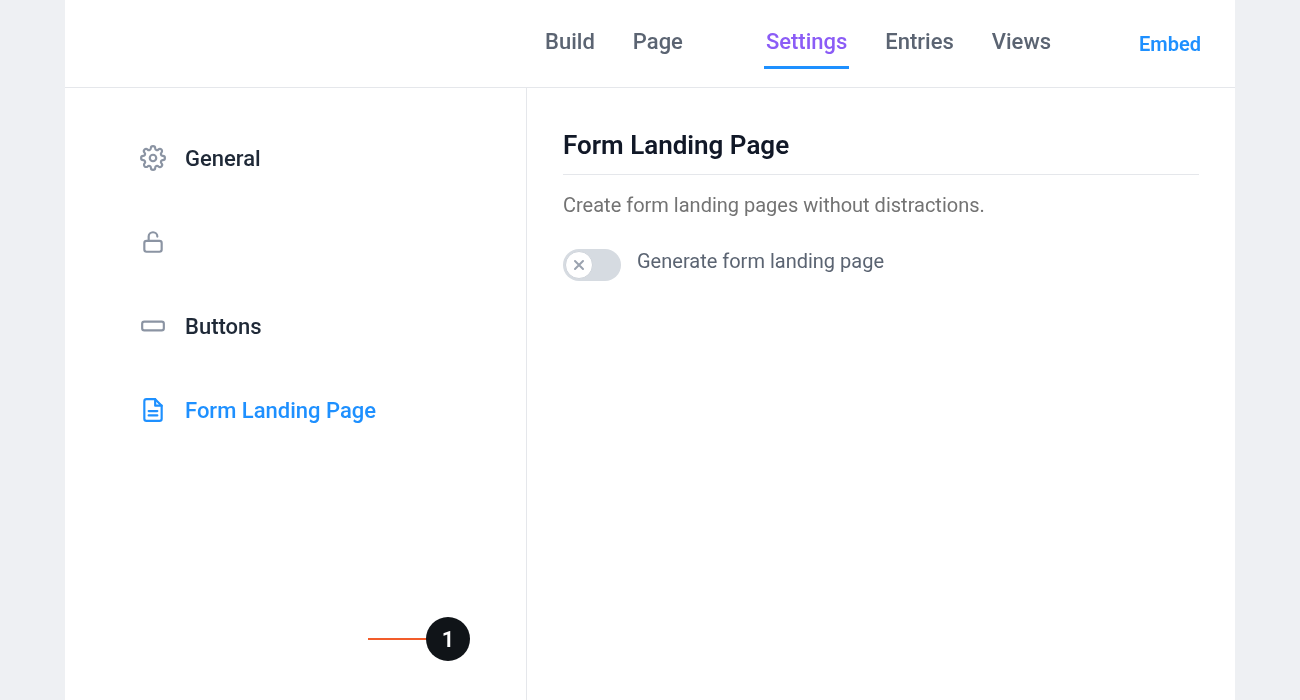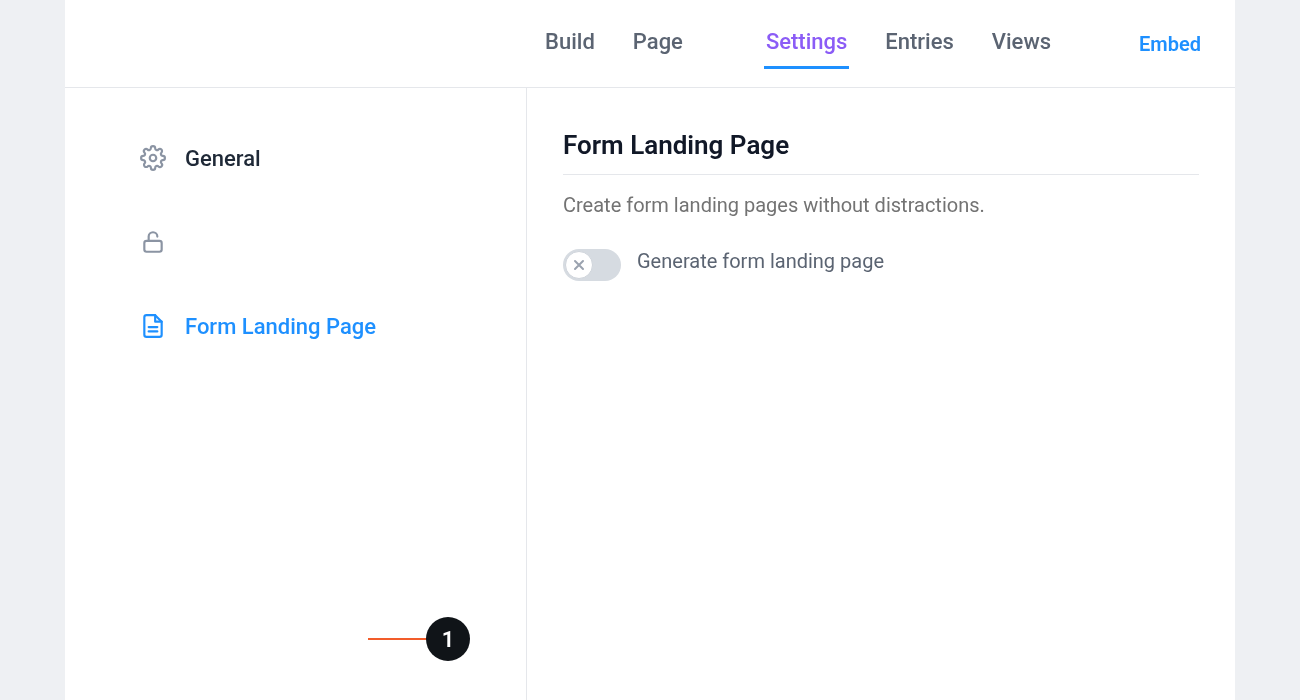--- a/index.html
+++ b/index.html
@@ -209,20 +209,28 @@
       <div class="sidebar-item">
         <span class="icon">
           <svg width="26" height="26" viewBox="0 0 24 24" fill="none" stroke="currentColor" stroke-width="2" stroke-linecap="round" stroke-linejoin="round">
               <rect x="4" y="11" width="16" height="10" rx="2"></rect>
               <path d="M8 11V7a4 4 0 0 1 8 0"></path>
             </svg>
         </span>
       </div>
 
 
+      <div class="sidebar-item">
+        <span class="icon">
+          <svg width="26" height="26" viewBox="0 0 24 24" fill="none" stroke="currentColor" stroke-width="2" stroke-linecap="round" stroke-linejoin="round">
+              <rect x="2" y="8" width="20" height="8" rx="2"></rect>
+            </svg>
+        </span>
+        <span class="label">Buttons</span>
+      </div>
 
       <div class="sidebar-item active">
         <span class="icon">
           <svg width="26" height="26" viewBox="0 0 24 24" fill="none" stroke="currentColor" stroke-width="2" stroke-linecap="round" stroke-linejoin="round">
               <path d="M14 2H6a2 2 0 0 0-2 2v16a2 2 0 0 0 2 2h12a2 2 0 0 0 2-2V8z"></path>
               <polyline points="14 2 14 8 20 8"></polyline>
               <line x1="8" y1="13" x2="16" y2="13"></line>
               <line x1="8" y1="17" x2="16" y2="17"></line>
             </svg>
         </span>

